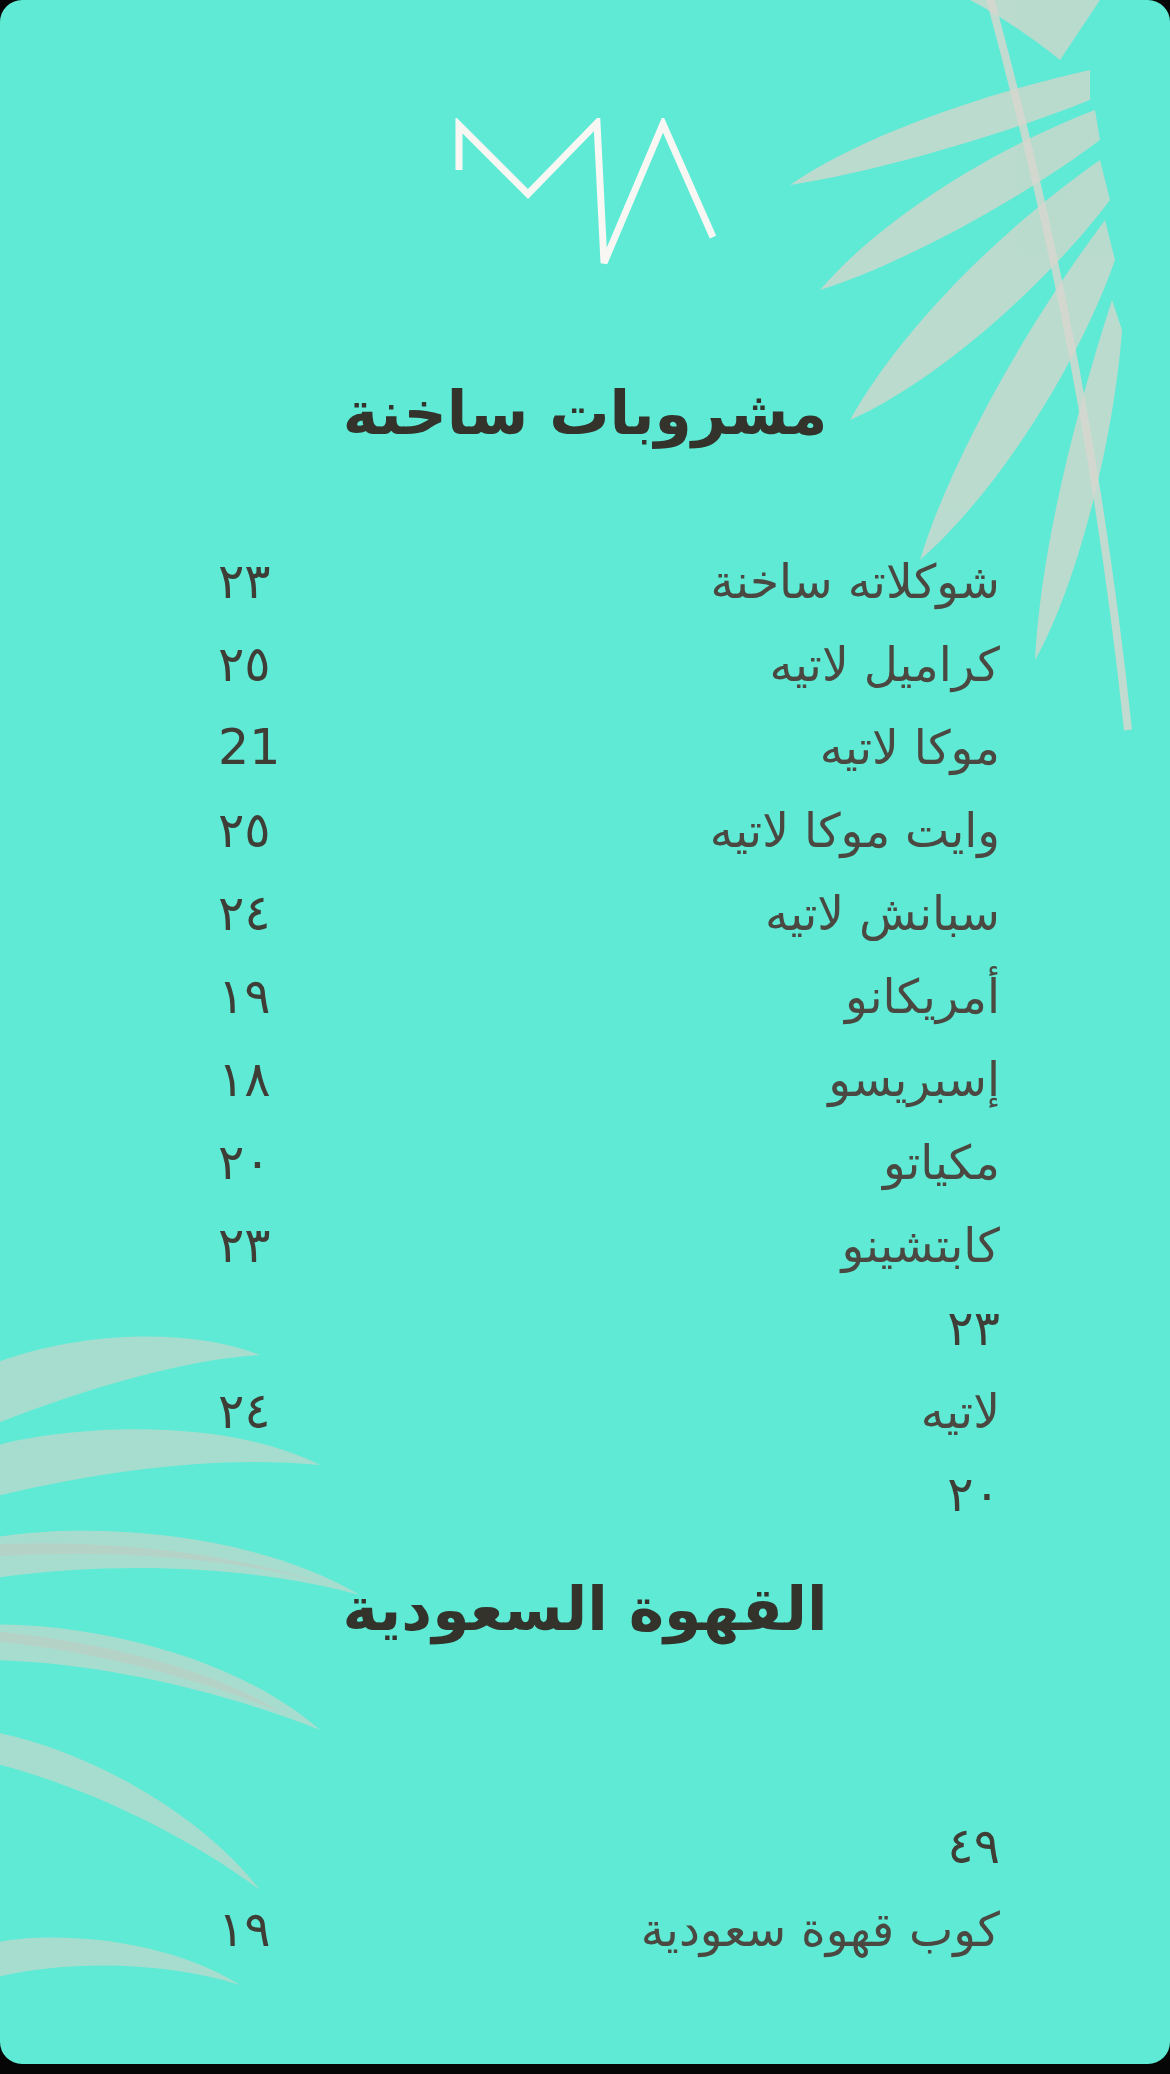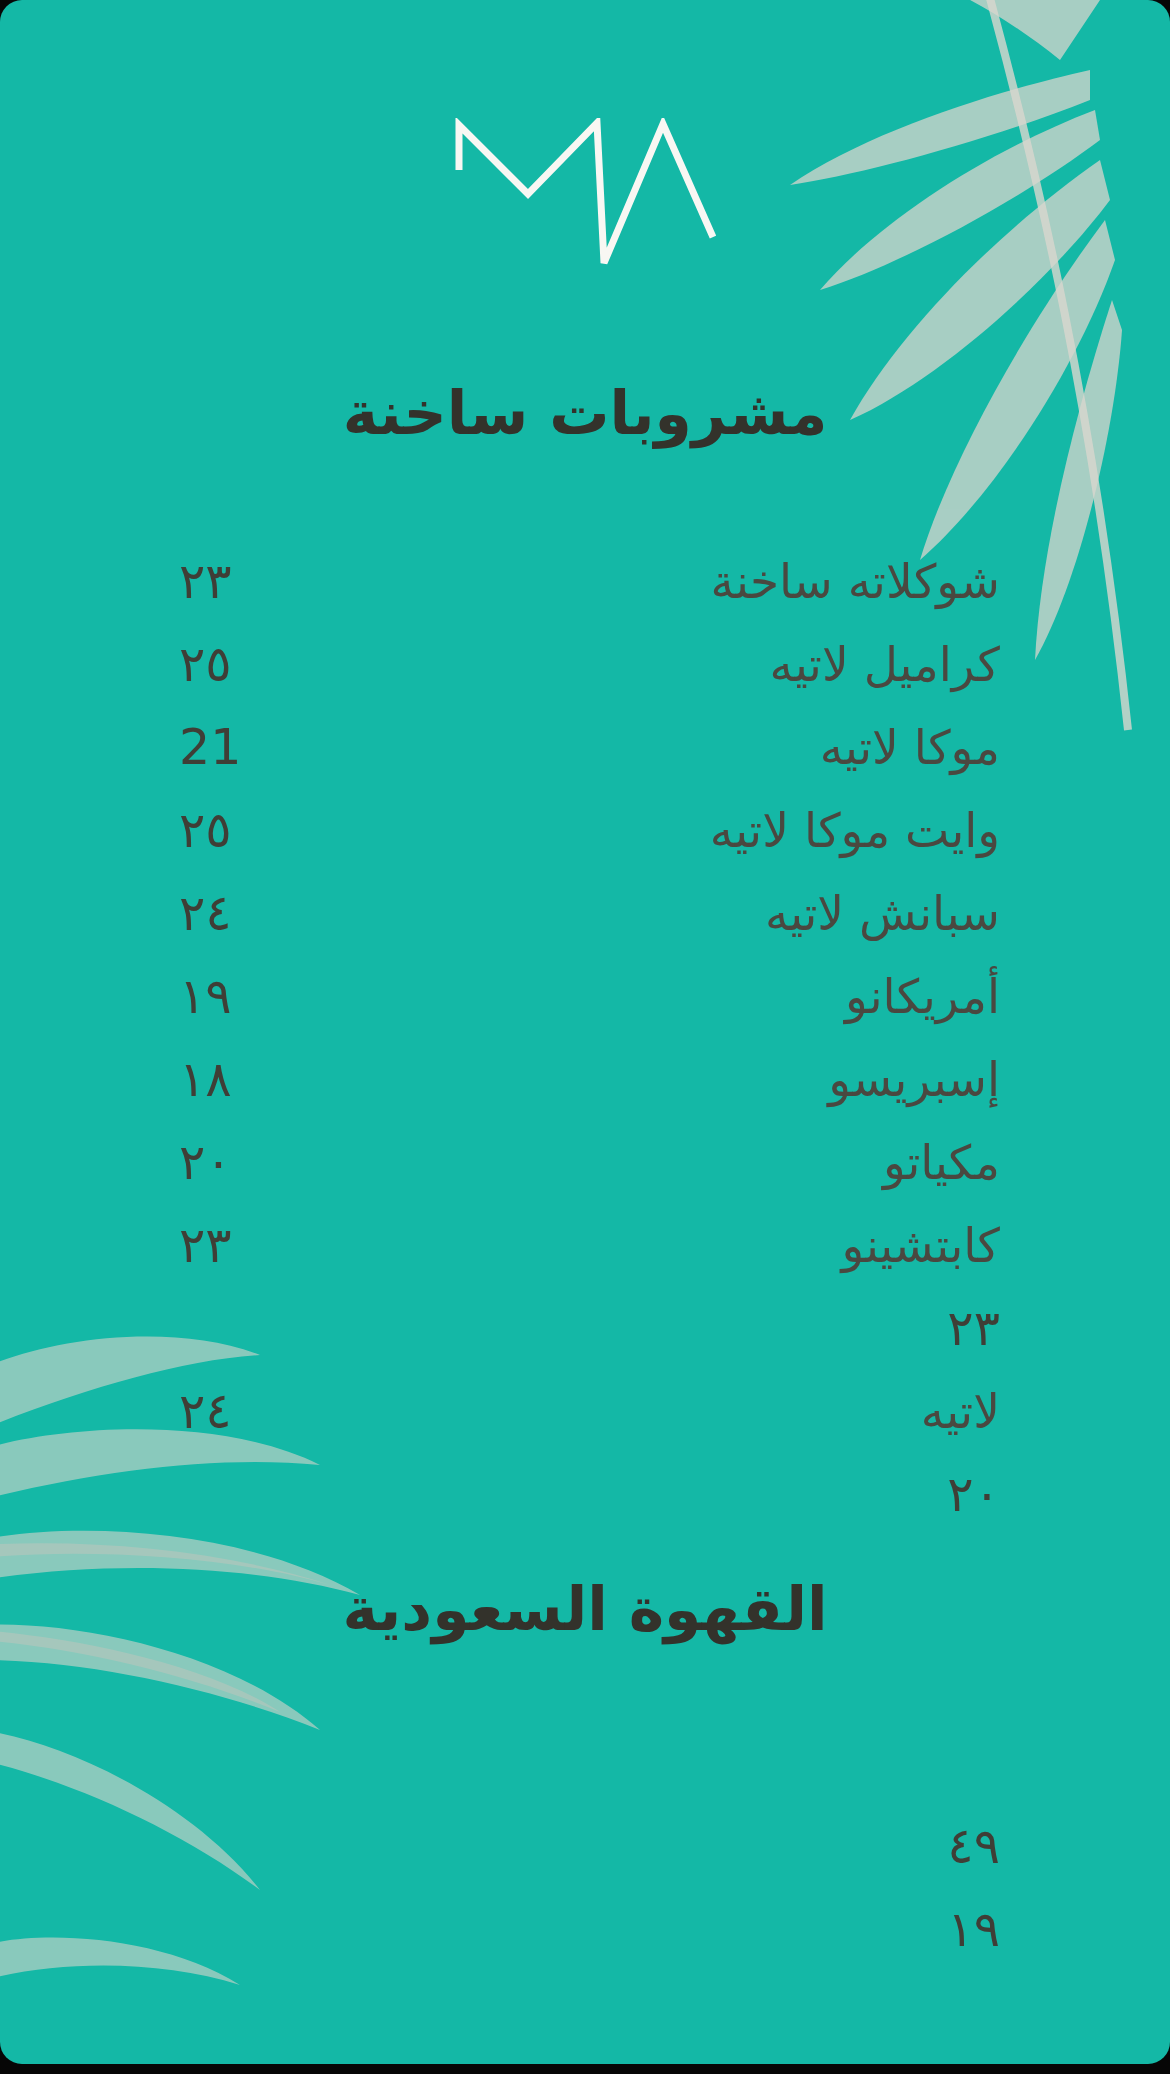--- a/index.html
+++ b/index.html
@@ -6,21 +6,21 @@
   body{
     width:1170px;height:2074px;
     background:#060606;
     font-family:"DejaVu Sans", sans-serif;
     position:relative;
     overflow:hidden;
   }
   .card{
     position:absolute;
     left:0; top:0; width:1170px; height:2064px;
-    background:#14b8a6;
+    background:#5eead4;
     border-radius:22px;
     overflow:hidden;
   }
   .watermarks{
     position:absolute; inset:0;
     pointer-events:none;
   }
   .logo-wrap{
     position:absolute;
     top:118px; left:0; width:1170px;
@@ -56,20 +56,21 @@
     font-weight:400;
     color:#4a4840;
     letter-spacing:0;
     white-space:nowrap;
   }
   .item-price{
     font-size:49px;
     font-weight:400;
     color:#3f3e36;
     padding-left:4px;
+    margin-left:39px;
   }
 </style>
 </head>
 <body>
 
 <div class="card">
 
   <svg class="watermarks" width="1170" height="2064" viewBox="0 0 1170 2064" aria-hidden="true">
 
     <g fill="#d9d6cd" opacity="0.75">
@@ -153,17 +154,18 @@
       </div>
     </div>
 
   <div class="section-title" id="title-saudi">القهوة السعودية</div>
 
   <div class="menu-list" id="list-saudi">
       <div class="menu-row">
         <span class="item-price">٤٩</span>
       </div>
       <div class="menu-row">
+        <span class="item-name">كوب قهوة سعودية</span>
         <span class="item-price">١٩</span>
       </div>
     </div>
 
 </div>
 
 </body></html>

